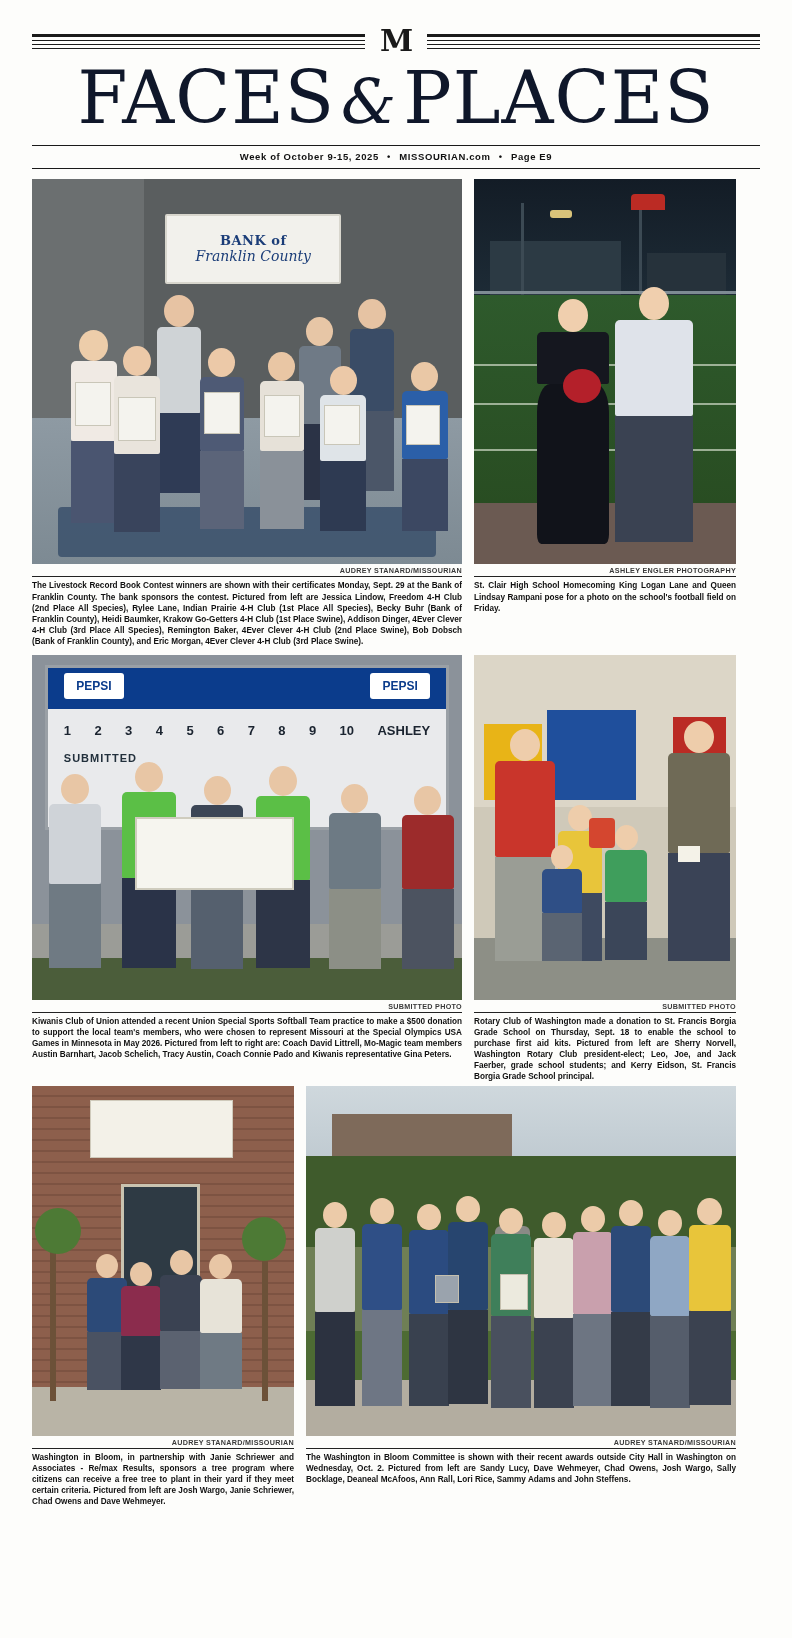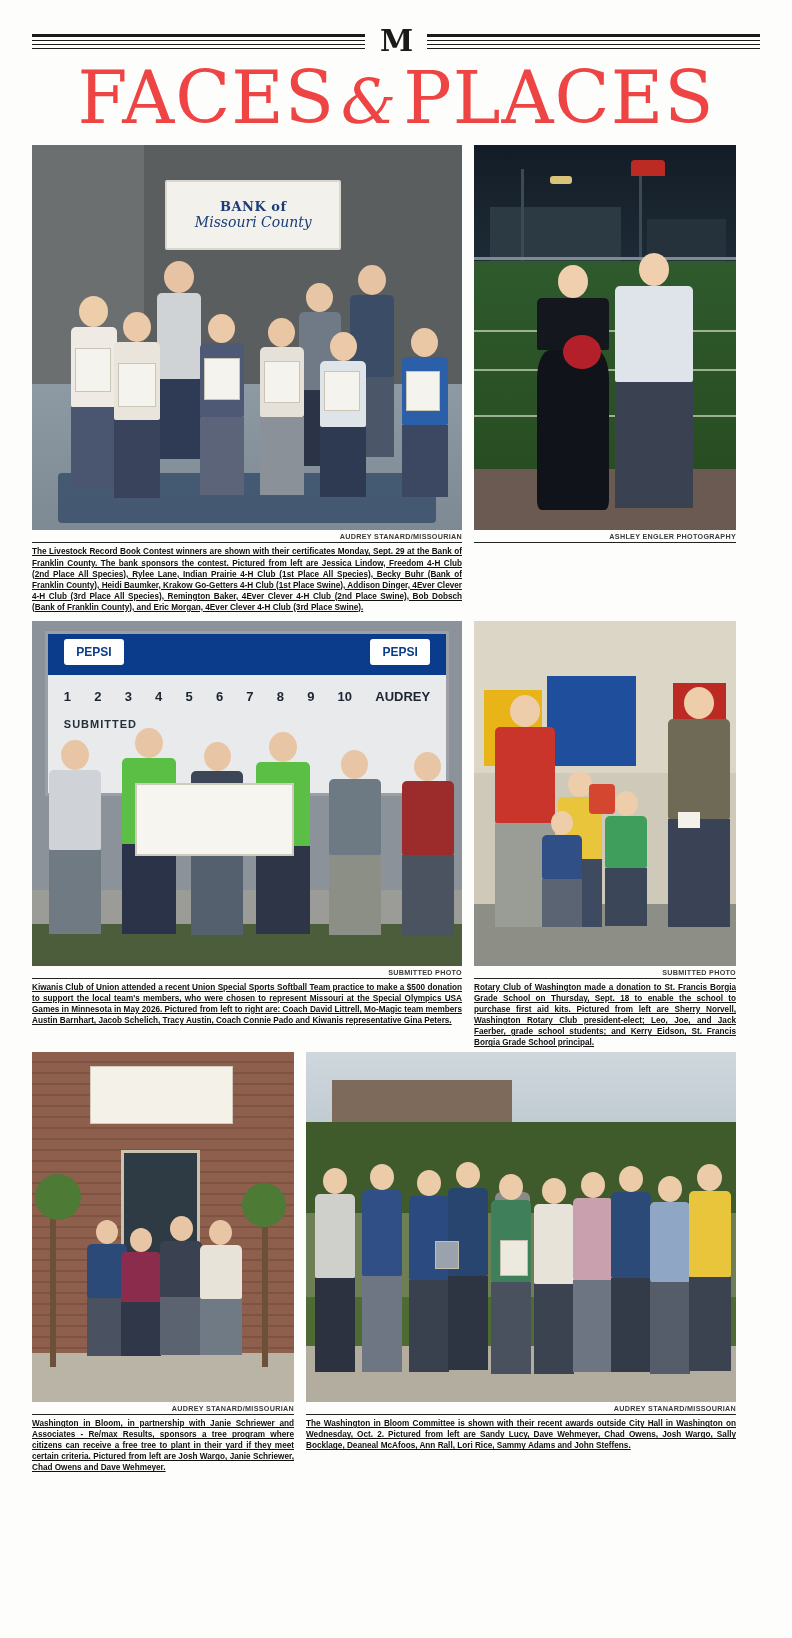--- a/index.html
+++ b/index.html
@@ -56,21 +56,21 @@
   }
   .title-row {
     margin-top: 6px;
     text-align: center;
   }
   .big-title {
     font-family: "DejaVu Serif", serif;
     font-size: 72px;
     line-height: 1.02;
     letter-spacing: 1px;
-    color: #ef4444;
+    color: #0f172a;
     white-space: nowrap;
   }
   .big-title .amp {
     font-family: "DejaVu Serif", serif;
     font-style: italic;
     font-size: 62px;
     padding: 0 6px;
   }
   .dateline-wrap {
     margin-top: 10px;
@@ -120,21 +120,20 @@
     padding: 2px 0 1px 0;
     border-bottom: 0.8px solid #222;
   }
   .caption {
     font-size: 8.2px;
     line-height: 1.35;
     font-weight: bold;
     color: #101010;
     padding-top: 3px;
     text-align: justify;
-    text-decoration: underline;
   }
 
   
   .section-divider {
     display: flex;
     align-items: center;
     gap: 14px;
     margin: 14px 0 10px 0;
   }
   .section-divider .line {
@@ -260,33 +259,42 @@
           <div class="r"></div>
       </div>
     </div>
 
     <div class="title-row">
       <div class="big-title">
         <span>FACES</span><span class="amp">&amp;</span><span>PLACES</span>
       </div>
     </div>
 
+    <div class="dateline-wrap">
+      <div class="dateline">
+        <span>Week of October 9-15, 2025</span>
+        <span class="sep">•</span>
+        <span>MISSOURIAN.com</span>
+        <span class="sep">•</span>
+        <span>Page E9</span>
+      </div>
+    </div>
   </div>
 
   <div class="content">
 
     <div class="row">
 
       <div class="col-left block">
         <div class="photo p1">
           <div class="wall"></div>
             <div class="wall2"></div>
           <div class="sign">
             <div class="l1">BANK of</div>
-            <div class="l2">Missouri County</div>
+            <div class="l2">Franklin County</div>
           </div>
           <div class="floor"></div>
           <div class="rug"></div>
           <div class="pumpkin"></div>
 
           <div class="pers" style="left:29%;bottom:18%;width:44px;height:200px;">
             <div class="h" style="width:30px;height:32px;background:#e7c3a3;"></div>
             <div class="t" style="height:86px;background:#cfd3d6;"></div>
             <div class="l" style="height:80px;background:#2f3b55;"></div>
           </div>
@@ -370,20 +378,21 @@
           <div class="bouquet" style="left:34%;bottom:42%;width:38px;height:34px;"></div>
 
           <div class="pers" style="left:54%;bottom:4%;width:78px;height:262px;">
             <div class="h" style="width:30px;height:33px;background:#f0cfae;"></div>
             <div class="t" style="height:96px;background:#dfe3ea;"></div>
             <div class="l" style="height:126px;background:#3a4252;"></div>
           </div>
           <div class="crown" style="left:60%;bottom:92%;width:34px;height:16px;background:#bb2b24;border-radius:4px 4px 0 0;"></div>
         </div>
         <div class="credit">ASHLEY ENGLER PHOTOGRAPHY</div>
+        <div class="caption">St. Clair High School Homecoming King Logan Lane and Queen Lindsay Rampani pose for a photo on the school's football field on Friday.</div>
       </div>
     </div>
 
     <div class="row" style="margin-top:4px;">
 
       <div class="col-left block">
         <div class="photo p3">
           <div class="board">
             <div class="boardtop"></div>
             <div class="pepsi" style="left:4%;">PEPSI</div>
@@ -392,21 +401,21 @@
               <span>1</span>
               <span>2</span>
               <span>3</span>
               <span>4</span>
               <span>5</span>
               <span>6</span>
               <span>7</span>
               <span>8</span>
               <span>9</span>
               <span>10</span>
-              <span>AUDREY</span>
+              <span>ASHLEY</span>
             </div>
             <div class="visitors">SUBMITTED</div>
           </div>
           <div class="pave"></div>
           <div class="grass"></div>
 
           <div class="pers" style="left:4%;bottom:8%;width:52px;height:198px;">
             <div class="h" style="width:28px;height:30px;background:#e8c6a5;"></div>
             <div class="t" style="height:80px;background:#cfd3d8;"></div>
             <div class="l" style="height:84px;background:#6f7a83;"></div>

